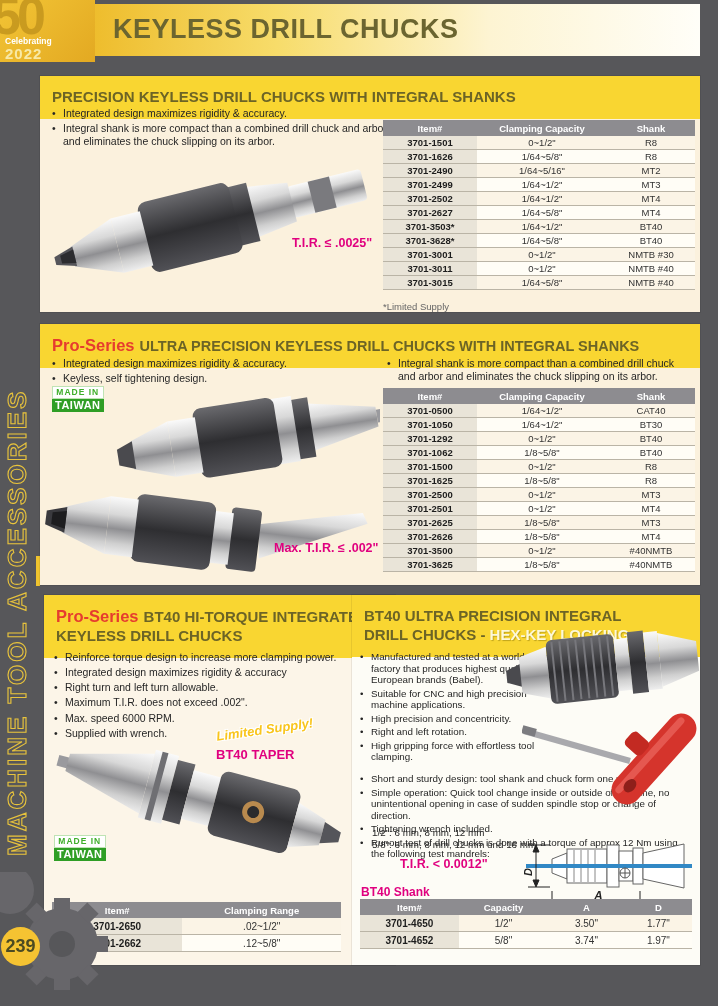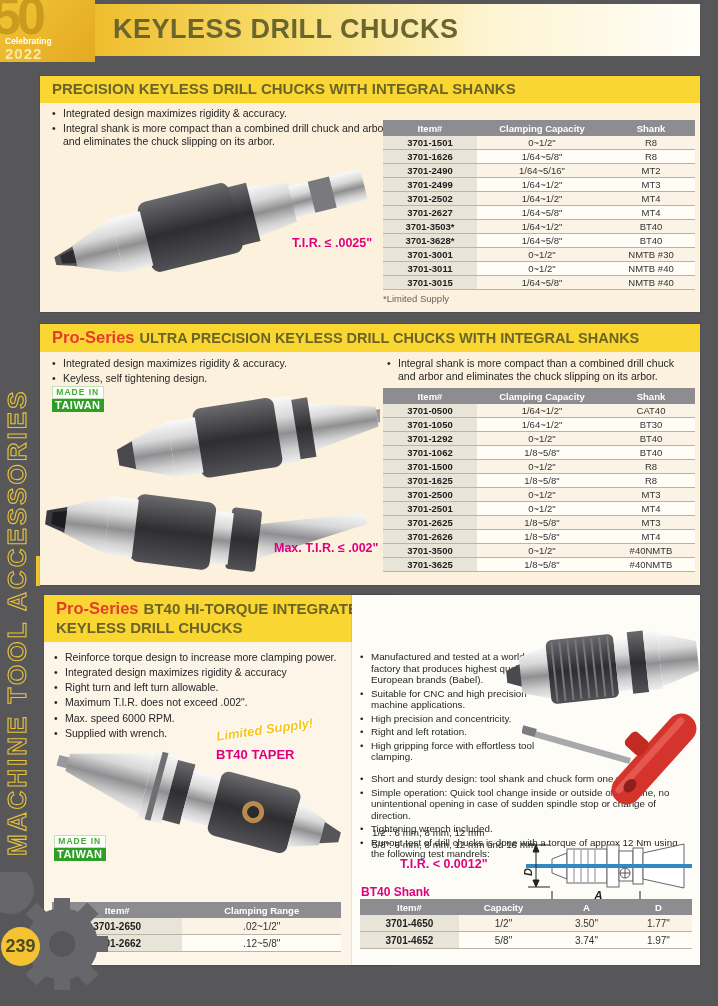--- a/index.html
+++ b/index.html
@@ -31,21 +31,21 @@
   .page-badge{left:1px;top:927px;width:39px;height:39px;border-radius:50%;background:#f5c332;
     display:flex;align-items:center;justify-content:center;font-size:18px;font-weight:bold;color:#4c4b22;z-index:3;}
   .gears{left:0;top:872px;z-index:1;}
 
   
   .card{position:absolute;box-shadow:0 0 0 1px rgba(0,0,0,.07);}
   .card-1{left:40px;top:76px;width:660px;height:236px;background:#fbf1dd;}
   .card-2{left:40px;top:324px;width:660px;height:261px;background:#fbf1dd;}
   .card-3{left:44px;top:595px;width:351px;height:370px;background:#fcf5e8;}
   .card-4{left:352px;top:595px;width:348px;height:370px;background:#fdfcf6;}
-  .banner{background:#f9d631;color:#6c6426;font-weight:bold;padding:4px 12px;line-height:1.18;}
+  .banner{background:#f9d631;color:#6c6426;font-weight:bold;padding:12px 12px;line-height:1.18;}
   .banner .t-main{font-size:15px;}
   .banner .t-prefix{color:#e63c2f;font-size:16.5px;margin-right:5px;}
   .banner .t-hl{color:#fdf8d9;text-shadow:1px 1px 1px rgba(120,100,0,.45);}
 
   
   ul.bullets{margin:0;padding:0;list-style:none;color:#262626;}
   ul.bullets li{position:relative;padding-left:11px;margin-bottom:2px;}
   ul.bullets li::before{content:"•";position:absolute;left:0;top:0;}
   ul.plain{margin:0;padding:0;list-style:none;color:#262626;}
   .fs10{font-size:10.5px;line-height:1.25;}
@@ -54,21 +54,21 @@
   
   table{border-collapse:collapse;table-layout:fixed;width:100%;font-size:9.5px;}
   th{background:#8d8c90;color:#fff;font-weight:bold;padding:2.5px 2px;text-align:center;}
   td{border-bottom:1px solid #bab4a6;text-align:center;padding:1px 2px;color:#333;background:#fbf4e6;}
   td:first-child{background:#e9e4d8;font-weight:bold;color:#1d1d1d;}
   tbody tr:nth-child(even) td:not(:first-child){background:#fffdf6;}
   .tbl-12 th:nth-child(1){width:30%}.tbl-12 th:nth-child(2){width:42%}.tbl-12 th:nth-child(3){width:28%}
   .tbl-3 th:nth-child(1){width:45%}.tbl-3 th:nth-child(2){width:55%}
   .tbl-3 td,.tbl-4 td{padding:2.5px 2px;font-size:10px;}
   .tbl-4 th:nth-child(1){width:30%}.tbl-4 th:nth-child(2){width:27%}.tbl-4 th:nth-child(3){width:23%}.tbl-4 th:nth-child(4){width:20%}
-  .footnote{font-size:9.5px;color:#666;margin-top:3px;}
+  .footnote{font-size:9.5px;color:#666;margin-top:11px;}
 
   
   .magenta{color:#e0007f;font-weight:bold;}
   .tir{font-size:12.5px;}
   .limited{color:#f9c51d;font-weight:bold;font-style:italic;font-size:13px;transform:rotate(-8deg);
     text-shadow:-1px -1px 0 #fff,1px -1px 0 #fff,-1px 1px 0 #fff,1px 1px 0 #fff;}
   .made-badge{display:inline-block;line-height:1;z-index:2;}
   .mb-top{background:#fff;color:#3fae2a;font-weight:800;font-size:8.5px;letter-spacing:1px;padding:1px 2px;border:1px solid #bfe3b4;display:block;text-align:center;}
   .mb-bot{background:#2f9e25;color:#fff;font-weight:800;font-size:11px;padding:1px 3px;display:block;text-align:center;letter-spacing:.5px;}
 </style>
@@ -414,20 +414,24 @@
           <tr>
             <td>3701-2662</td>
             <td>.12~5/8"</td>
           </tr>
         </tbody>
       </table>
   </div>
 </div>
 
 <div class="card card-4">
+  <div class="banner">
+    <span class="t-main">BT40 ULTRA PRECISION INTEGRAL</span><br>
+    <span class="t-main">DRILL CHUCKS - </span><span class="t-main t-hl">HEX-KEY LOCKING</span>
+  </div>
 
   <svg class="abs" style="right:0;top:14px;z-index:2;" width="198" height="112" viewBox="0 0 198 112">
     <defs>
       <linearGradient id="m4" x1="0" y1="0" x2="0" y2="1">
         <stop offset="0" stop-color="#fafafa"></stop>
           <stop offset=".3" stop-color="#d8d8d8"></stop>
         <stop offset=".55" stop-color="#8f8f92"></stop>
           <stop offset=".8" stop-color="#cfcfcf"></stop>
           <stop offset="1" stop-color="#eee"></stop>
       </linearGradient>

